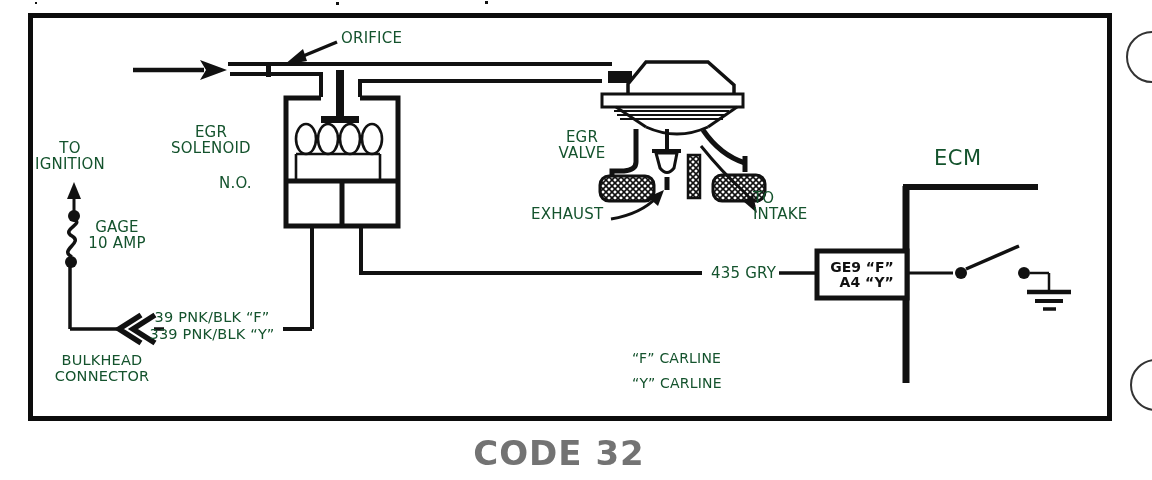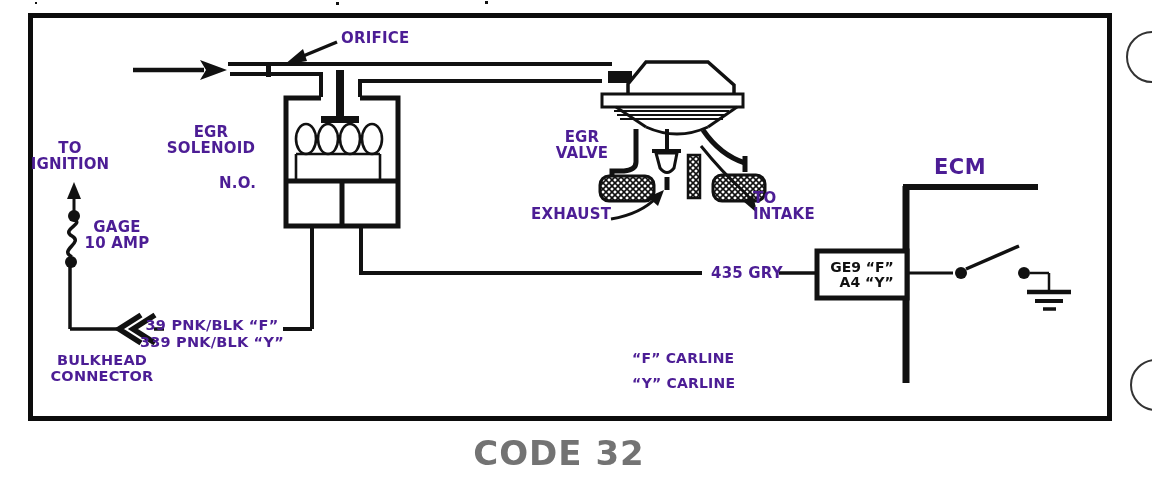--- a/index.html
+++ b/index.html
@@ -2,21 +2,21 @@
 <html><head>
 <meta charset="utf-8">
 <style>
   html,body{margin:0;padding:0;background:#ffffff;}
   .stage{
     position:relative;width:1152px;height:480px;background:#ffffff;overflow:hidden;
     font-family:"DejaVu Sans", sans-serif;color:#111;
   }
   svg{position:absolute;left:0;top:0;}
   .label{
-    position:absolute;font-weight:bold;color:#4c1d95;
+    position:absolute;font-weight:normal;color:#14532d;
     white-space:pre-line;line-height:1.08;font-size:15px;
     letter-spacing:0.2px;transform-origin:left top;
   }
   .center{text-align:center;}
   .ge9text{
     position:absolute;left:817px;top:251px;width:90px;height:47px;
     display:flex;align-items:center;justify-content:center;
     font-weight:bold;font-size:14px;line-height:15px;white-space:pre-line;text-align:right;
   }
   .caption{
@@ -179,32 +179,32 @@
 10 AMP</div>
 
   <div class="label center" style="left:547px;top:129px;width:70px;">EGR
 VALVE</div>
 
   <div class="label" style="left:531px;top:206px;">EXHAUST</div>
 
   <div class="label" style="left:753px;top:190px;">TO
 INTAKE</div>
 
-  <div class="label center" style="left:140px;top:309px;width:144px;font-size:14.5px;line-height:17px;margin-top:8px;">39 PNK/BLK “F”
+  <div class="label center" style="left:140px;top:309px;width:144px;font-size:14.5px;line-height:17px;">39 PNK/BLK “F”
 339 PNK/BLK “Y”</div>
 
   <div class="label center" style="left:42px;top:353px;width:120px;font-size:14.5px;">BULKHEAD
 CONNECTOR</div>
 
   <div class="label" style="left:711px;top:265px;">435 GRY</div>
 
   <div class="ge9text">GE9 “F”
 A4 “Y”</div>
 
-  <div class="label" style="left:934px;top:156px;font-size:21px;letter-spacing:0.5px;">ECM</div>
+  <div class="label" style="left:934px;top:147px;font-size:21px;letter-spacing:0.5px;">ECM</div>
 
   <div class="label" style="left:632px;top:351px;font-size:14px;">“F” CARLINE</div>
 
   <div class="label" style="left:632px;top:376px;font-size:14px;">“Y” CARLINE</div>
 
   <div class="caption">CODE 32</div>
 
 </div>
 
 </body></html>

